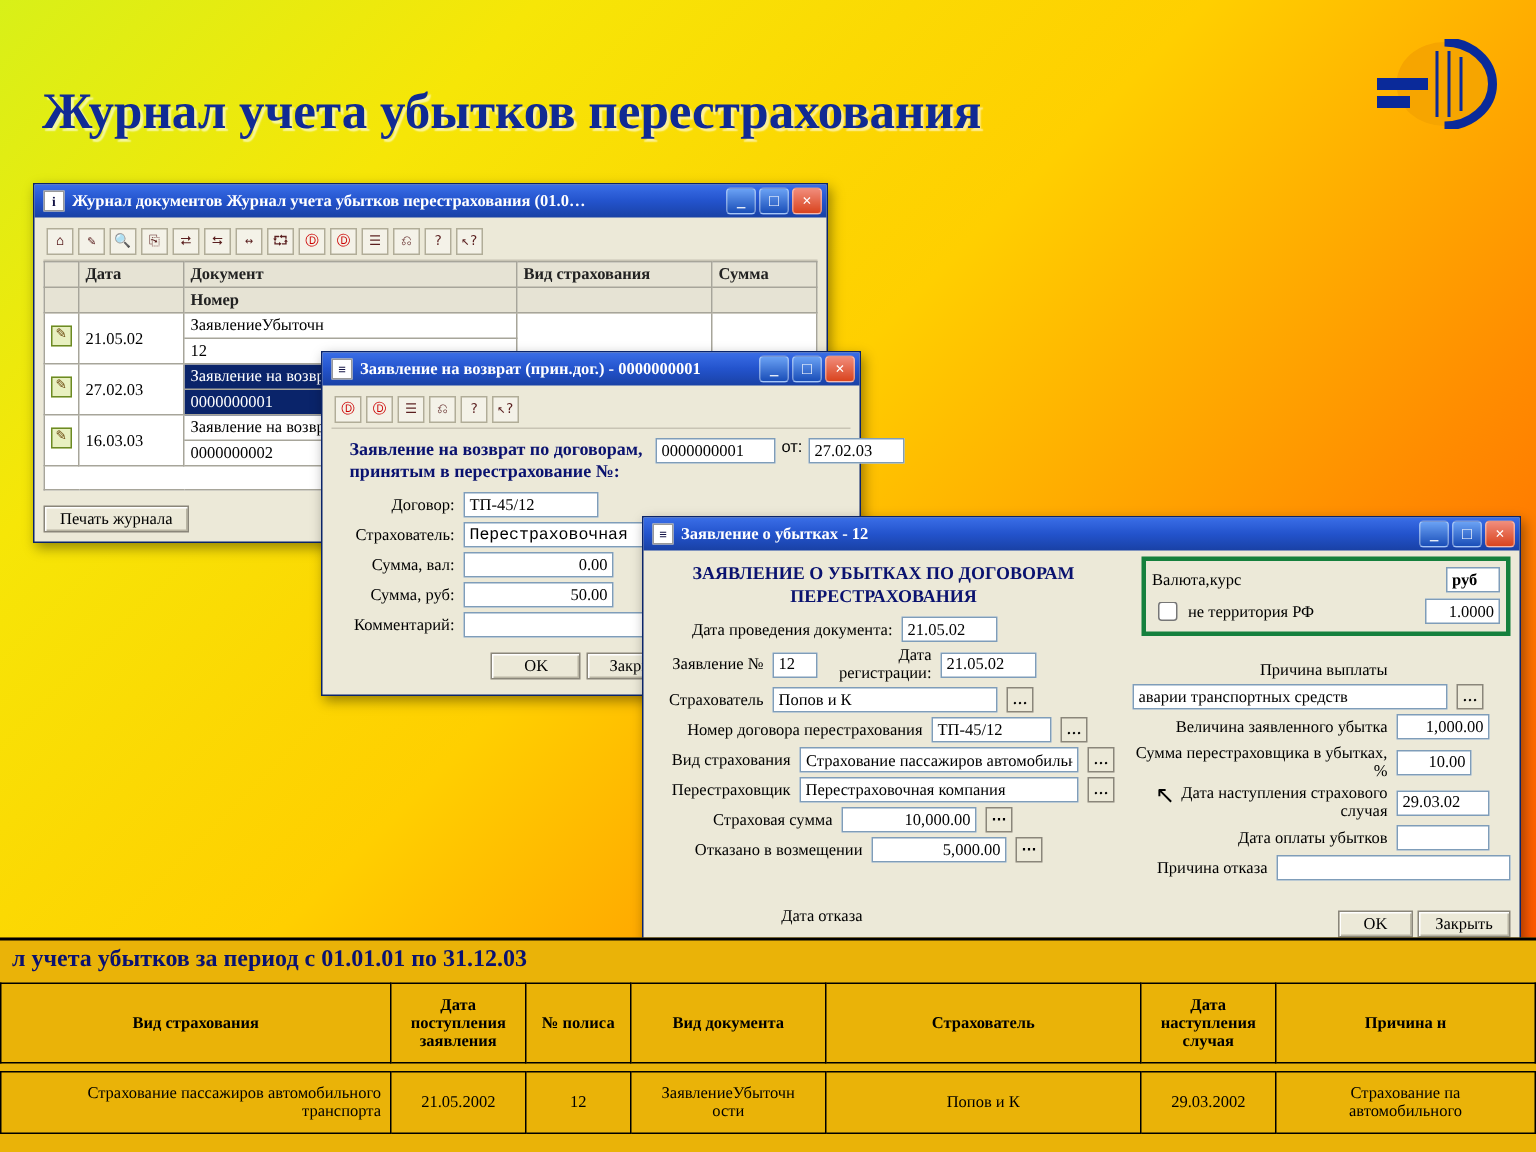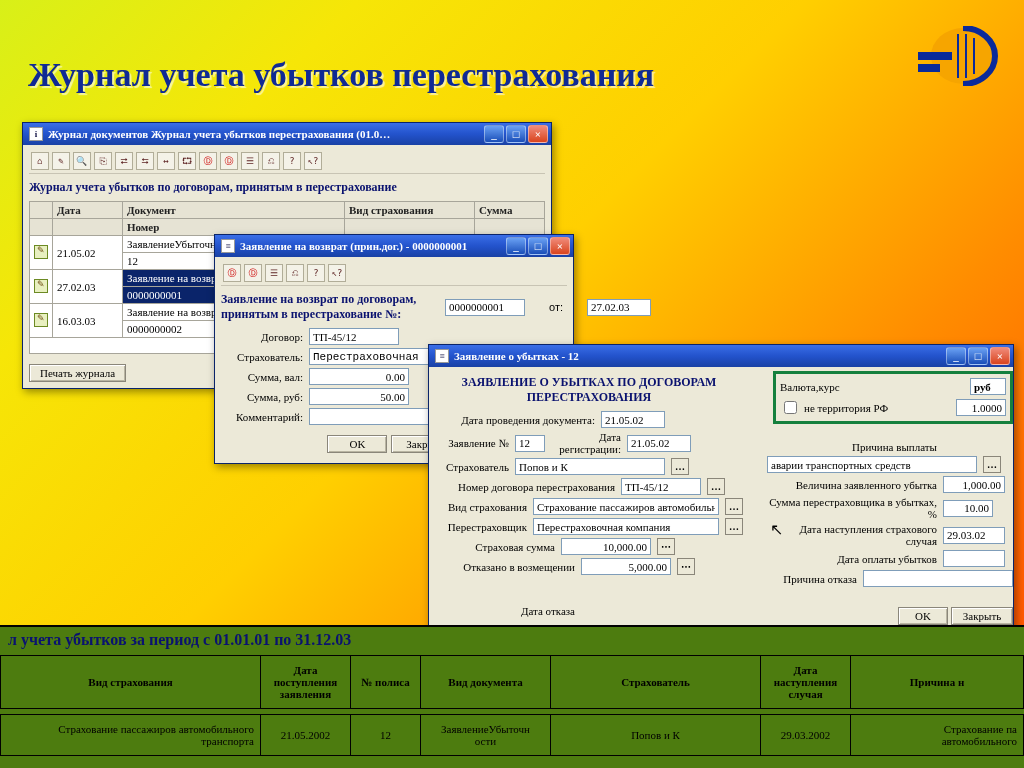--- a/index.html
+++ b/index.html
@@ -68,21 +68,21 @@
   .formrow { display:flex;align-items:center;gap:6px;margin:3px 0;}
   .formrow label { width:82px;text-align:right;font:11px Tahoma;color:#000;}
   .formcol-right label { width: 170px; }
   .inp { border:1px solid #7f9db9;background:#fff;padding:1px 3px;font:11px Tahoma;height:17px;}
   .dots{width:18px;height:17px;border:1px solid #8a867a;background:#ece9d8;font:bold 10px/15px Tahoma;text-align:center;}
   .redlbl { color:#a40000;font-weight:bold;text-align:right; }
   .center-title { text-align:center;font:bold 12px Tahoma;color:#0a126f;margin:4px 0 6px; }
   .group { border:3px solid #15803d;padding:4px;margin-left:6px;font:11px Tahoma; }
   .report {
     position:absolute;left:0;right:0;top:625px;bottom:0;
-    background:#4d7c0f;border-top:2px solid #000;overflow:hidden;padding-top:4px;
+    background:#eab308;border-top:2px solid #000;overflow:hidden;padding-top:4px;
   }
   .report .rtitle{font:bold 16px "Times New Roman";color:#0a1270;padding:0 0 6px 8px;}
   .report table{border-collapse:collapse;width:100%;}
   .report th,.report td{border:1px solid #000;font:11px Tahoma;padding:8px 6px;text-align:center;}
   .report th{font-weight:bold;}
   .report .subblank td{border:none;height:6px;padding:0;}
   .cursor { position:absolute;font-size:16px;color:#000;pointer-events:none;}
 </style>
 </head>
 <body>
@@ -119,21 +119,20 @@
         <div class="tbtn">⮀</div>
         <div class="tbtn">↔</div>
         <div class="tbtn">⮔</div>
         <div class="tbtn" style="color:#c00">Ⓓ</div>
         <div class="tbtn" style="color:#c00">Ⓓ</div>
         <div class="tbtn">☰</div>
         <div class="tbtn">⎌</div>
         <div class="tbtn">?</div>
         <div class="tbtn">↖?</div>
     </div>
-    <div class="section-title">Журнал учета убытков по договорам, принятым в перестрахование</div>
     <table class="grid">
       <tbody>
           <tr>
         <th style="width:22px"></th>
         <th style="width:70px">Дата</th>
         <th>Документ</th>
         <th style="width:130px">Вид страхования</th>
         <th style="width:70px">Сумма</th>
       </tr>
       <tr>
@@ -196,21 +195,21 @@
   </div>
   <div class="body">
     <div class="toolbar">
       <div class="tbtn" style="color:#c00">Ⓓ</div>
         <div class="tbtn" style="color:#c00">Ⓓ</div>
         <div class="tbtn">☰</div>
         <div class="tbtn">⎌</div>
         <div class="tbtn">?</div>
         <div class="tbtn">↖?</div>
     </div>
-    <div style="display:flex;align-items:center;gap:24px;margin:6px 0;">
+    <div style="display:flex;align-items:flex-start;gap:4px;margin:6px 12px;">
       <div style="font:bold 12px Tahoma;color:#0a126f;white-space:pre-line;flex:0 0 200px;text-align:left;">Заявление на возврат по договорам,
 принятым в перестрахование №:</div>
       <input class="inp" style="width: 80px;" value="0000000001">
       <span>от:</span>
       <input class="inp" style="width: 64px;" value="27.02.03">
     </div>
     <div class="formrow">
         <label>Договор:</label>
         <input class="inp" style="width: 90px;" value="ТП-45/12">
       </div>
@@ -240,21 +239,21 @@
 <div class="win" style="top:344px;left:428px;width:586px;">
   <div class="titlebar">
     <span class="ticon">≡</span>
     <span class="ttext">Заявление о убытках - 12</span>
     <div class="winbtns">
       <div class="winbtn">_</div>
       <div class="winbtn">□</div>
       <div class="winbtn close">×</div>
     </div>
   </div>
-  <div class="body" style="display:flex;gap:24px;">
+  <div class="body" style="display:flex;gap:12px;">
 
     <div style="flex:1">
       <div class="center-title" style="white-space:pre-line">ЗАЯВЛЕНИЕ О УБЫТКАХ ПО ДОГОВОРАМ
 ПЕРЕСТРАХОВАНИЯ</div>
       <div class="formrow">
           <label class="redlbl" style="width:160px">Дата проведения документа:</label>
           <input class="inp" style="width: 64px;" value="21.05.02">
         </div>
       <div class="formrow">
         <label class="redlbl" style="width:74px">Заявление №</label>
@@ -374,20 +373,20 @@
           <td colspan="7"></td>
         </tr>
     <tr>
       <td style="text-align:right">Страхование пассажиров автомобильного транспорта</td>
       <td>21.05.2002</td>
       <td>12</td>
       <td style="white-space:pre-line">ЗаявлениеУбыточн
 ости</td>
       <td>Попов и К</td>
       <td>29.03.2002</td>
-      <td style="text-align:right;white-space:pre-line">Страхование па
+      <td style="text-align:center;white-space:pre-line">Страхование па
 автомобильного</td>
     </tr>
   </tbody>
     </table>
 </div>
 
 <div class="cursor" style="top:520px;left:770px">↖</div>
 
 </body></html>

